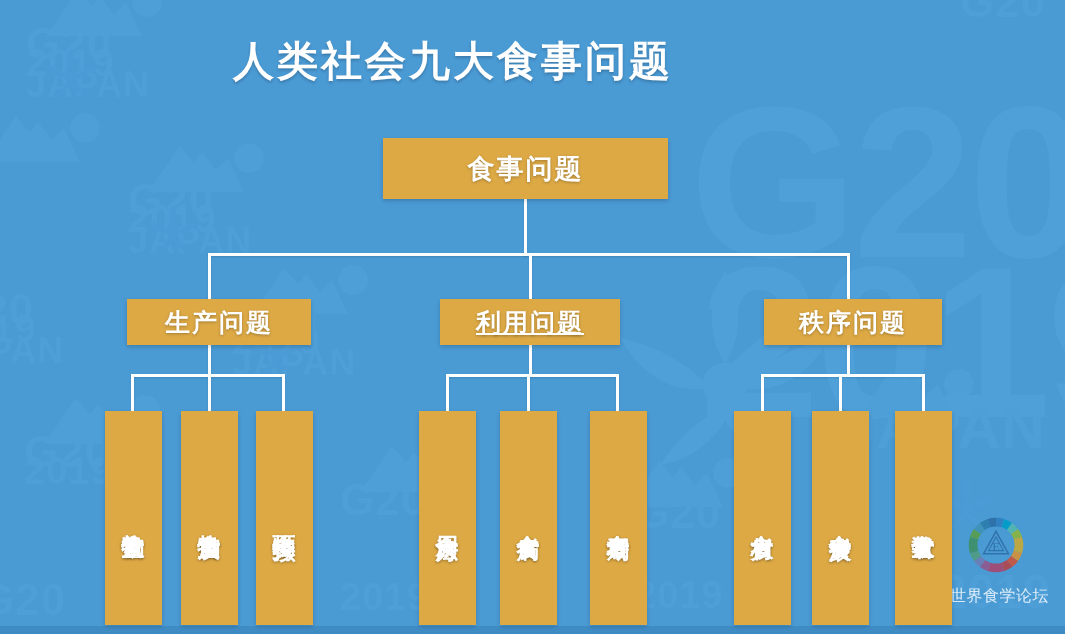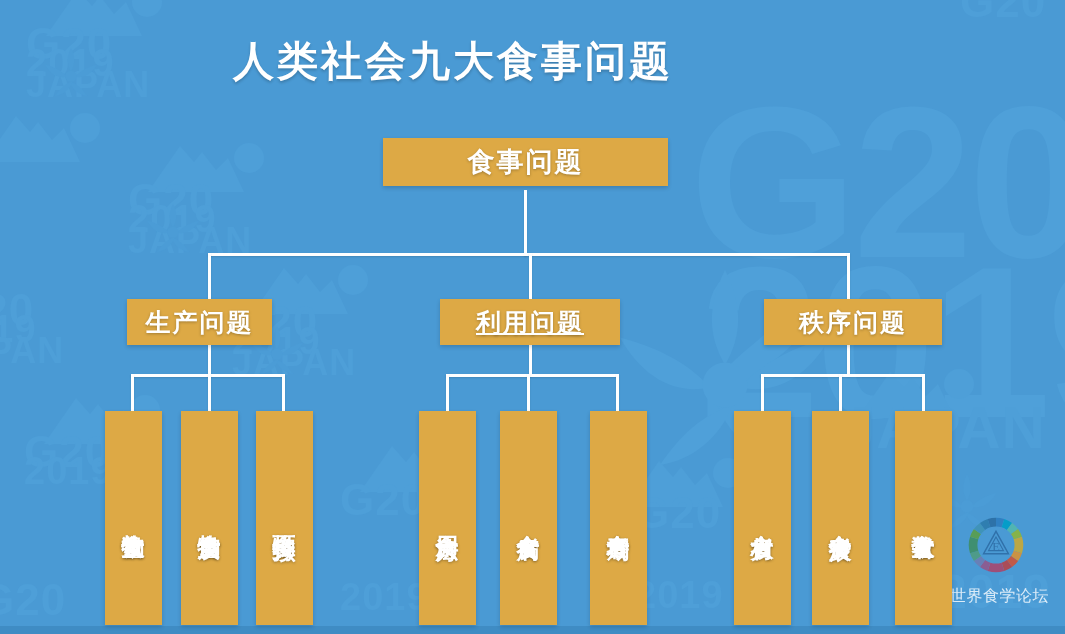--- a/index.html
+++ b/index.html
@@ -89,37 +89,37 @@
     display: flex;
     align-items: center;
     justify-content: center;
     box-shadow: 0 2px 4px rgba(0,0,0,0.17);
   }
 
   #root-node {
     left: 383px;
     top: 138px;
     width: 285px;
-    height: 48px;
+    height: 61px;
     font-size: 27px;
     font-weight: bold;
     letter-spacing: 2px;
     text-shadow: 0 1px 3px rgba(0,0,0,0.28);
   }
 
   .node-l2 {
     top: 299px;
     height: 46px;
     font-size: 25px;
     font-weight: bold;
     letter-spacing: 2px;
     text-shadow: 0 1px 3px rgba(0,0,0,0.28);
   }
 
-  #l2-node-0 { left: 127px;  width: 145px; }
+  #l2-node-0 { left: 127px;  width: 184px; }
   #l2-node-1 { left: 440px;  width: 180px; text-decoration: underline; }
   #l2-node-2 { left: 764px;  width: 178px; }
 
   .node-leaf {
     top: 411px;
     width: 57px;
     height: 214px;
     font-size: 23px;
     font-weight: bold;
     letter-spacing: 1px;

